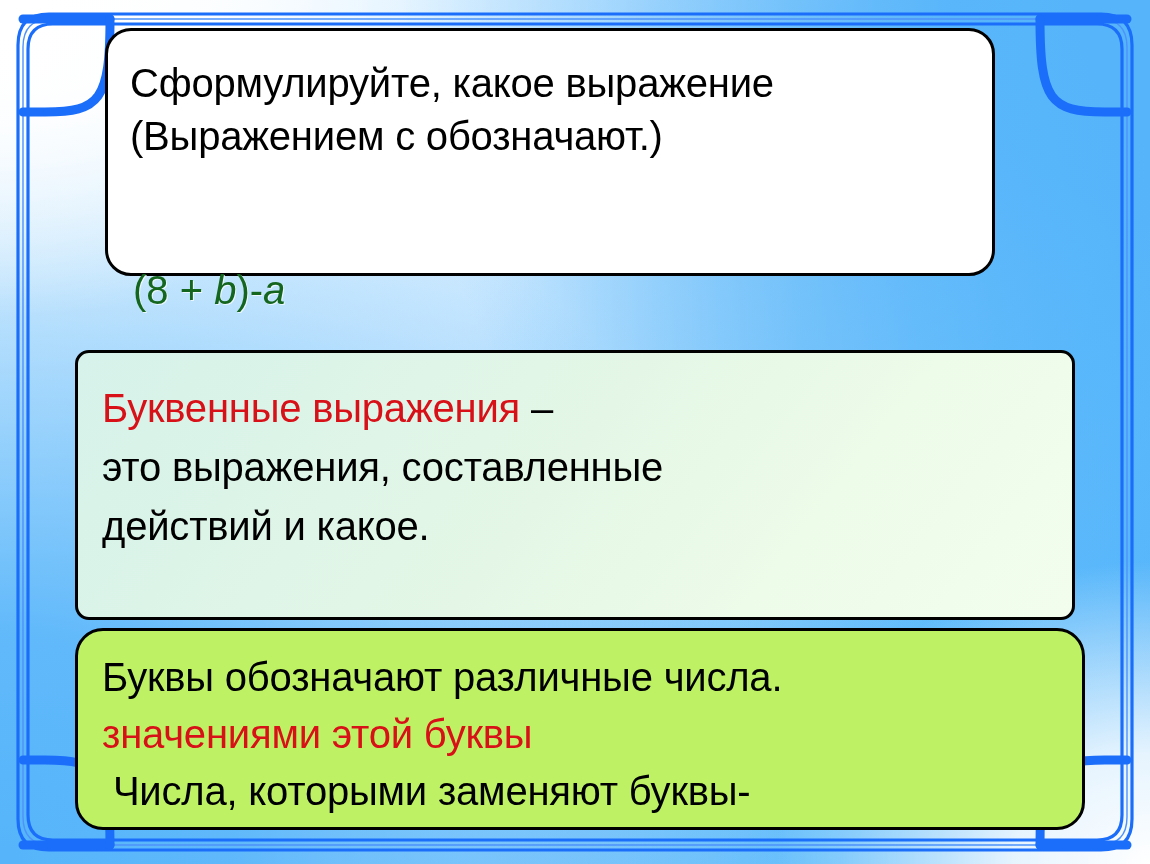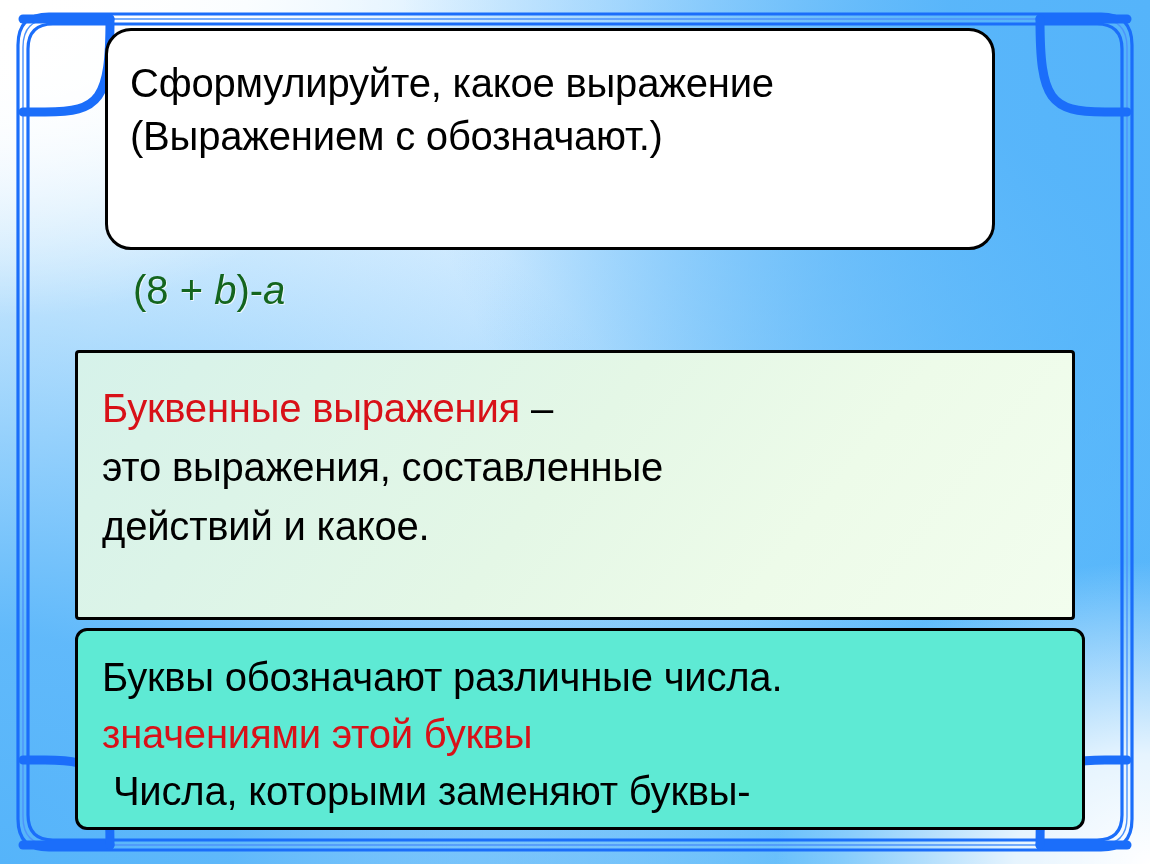--- a/index.html
+++ b/index.html
@@ -70,46 +70,46 @@
   
   .box {
     position: absolute;
     box-sizing: border-box;
     border: 3px solid #000000;
   }
   #box-question {
     left: 105px;
     top: 28px;
     width: 890px;
-    height: 222px;
+    height: 248px;
     background: #ffffff;
     border-radius: 26px;
     padding: 26px 0 0 22px;
   }
   #box-definition {
     left: 75px;
     top: 350px;
     width: 1000px;
     height: 270px;
-    border-radius: 4px;
+    border-radius: 14px;
     background: linear-gradient(128deg,
                 #d6f2ea 0%,
                 #dcf4e8 22%,
                 #e4f7e6 48%,
                 #edfbe9 72%,
                 #f2fdee 100%);
     padding: 26px 0 0 24px;
   }
   #box-explanation {
     left: 75px;
     top: 628px;
     width: 1010px;
     height: 202px;
-    background: #5eead4;
-    border-radius: 12px;
+    background: #bef264;
+    border-radius: 28px;
     padding: 18px 0 0 24px;
   }
 
   .line {
     font-size: 40px;
     line-height: 53px;
     color: #000000;
     white-space: pre;
     letter-spacing: -0.2px;
   }

